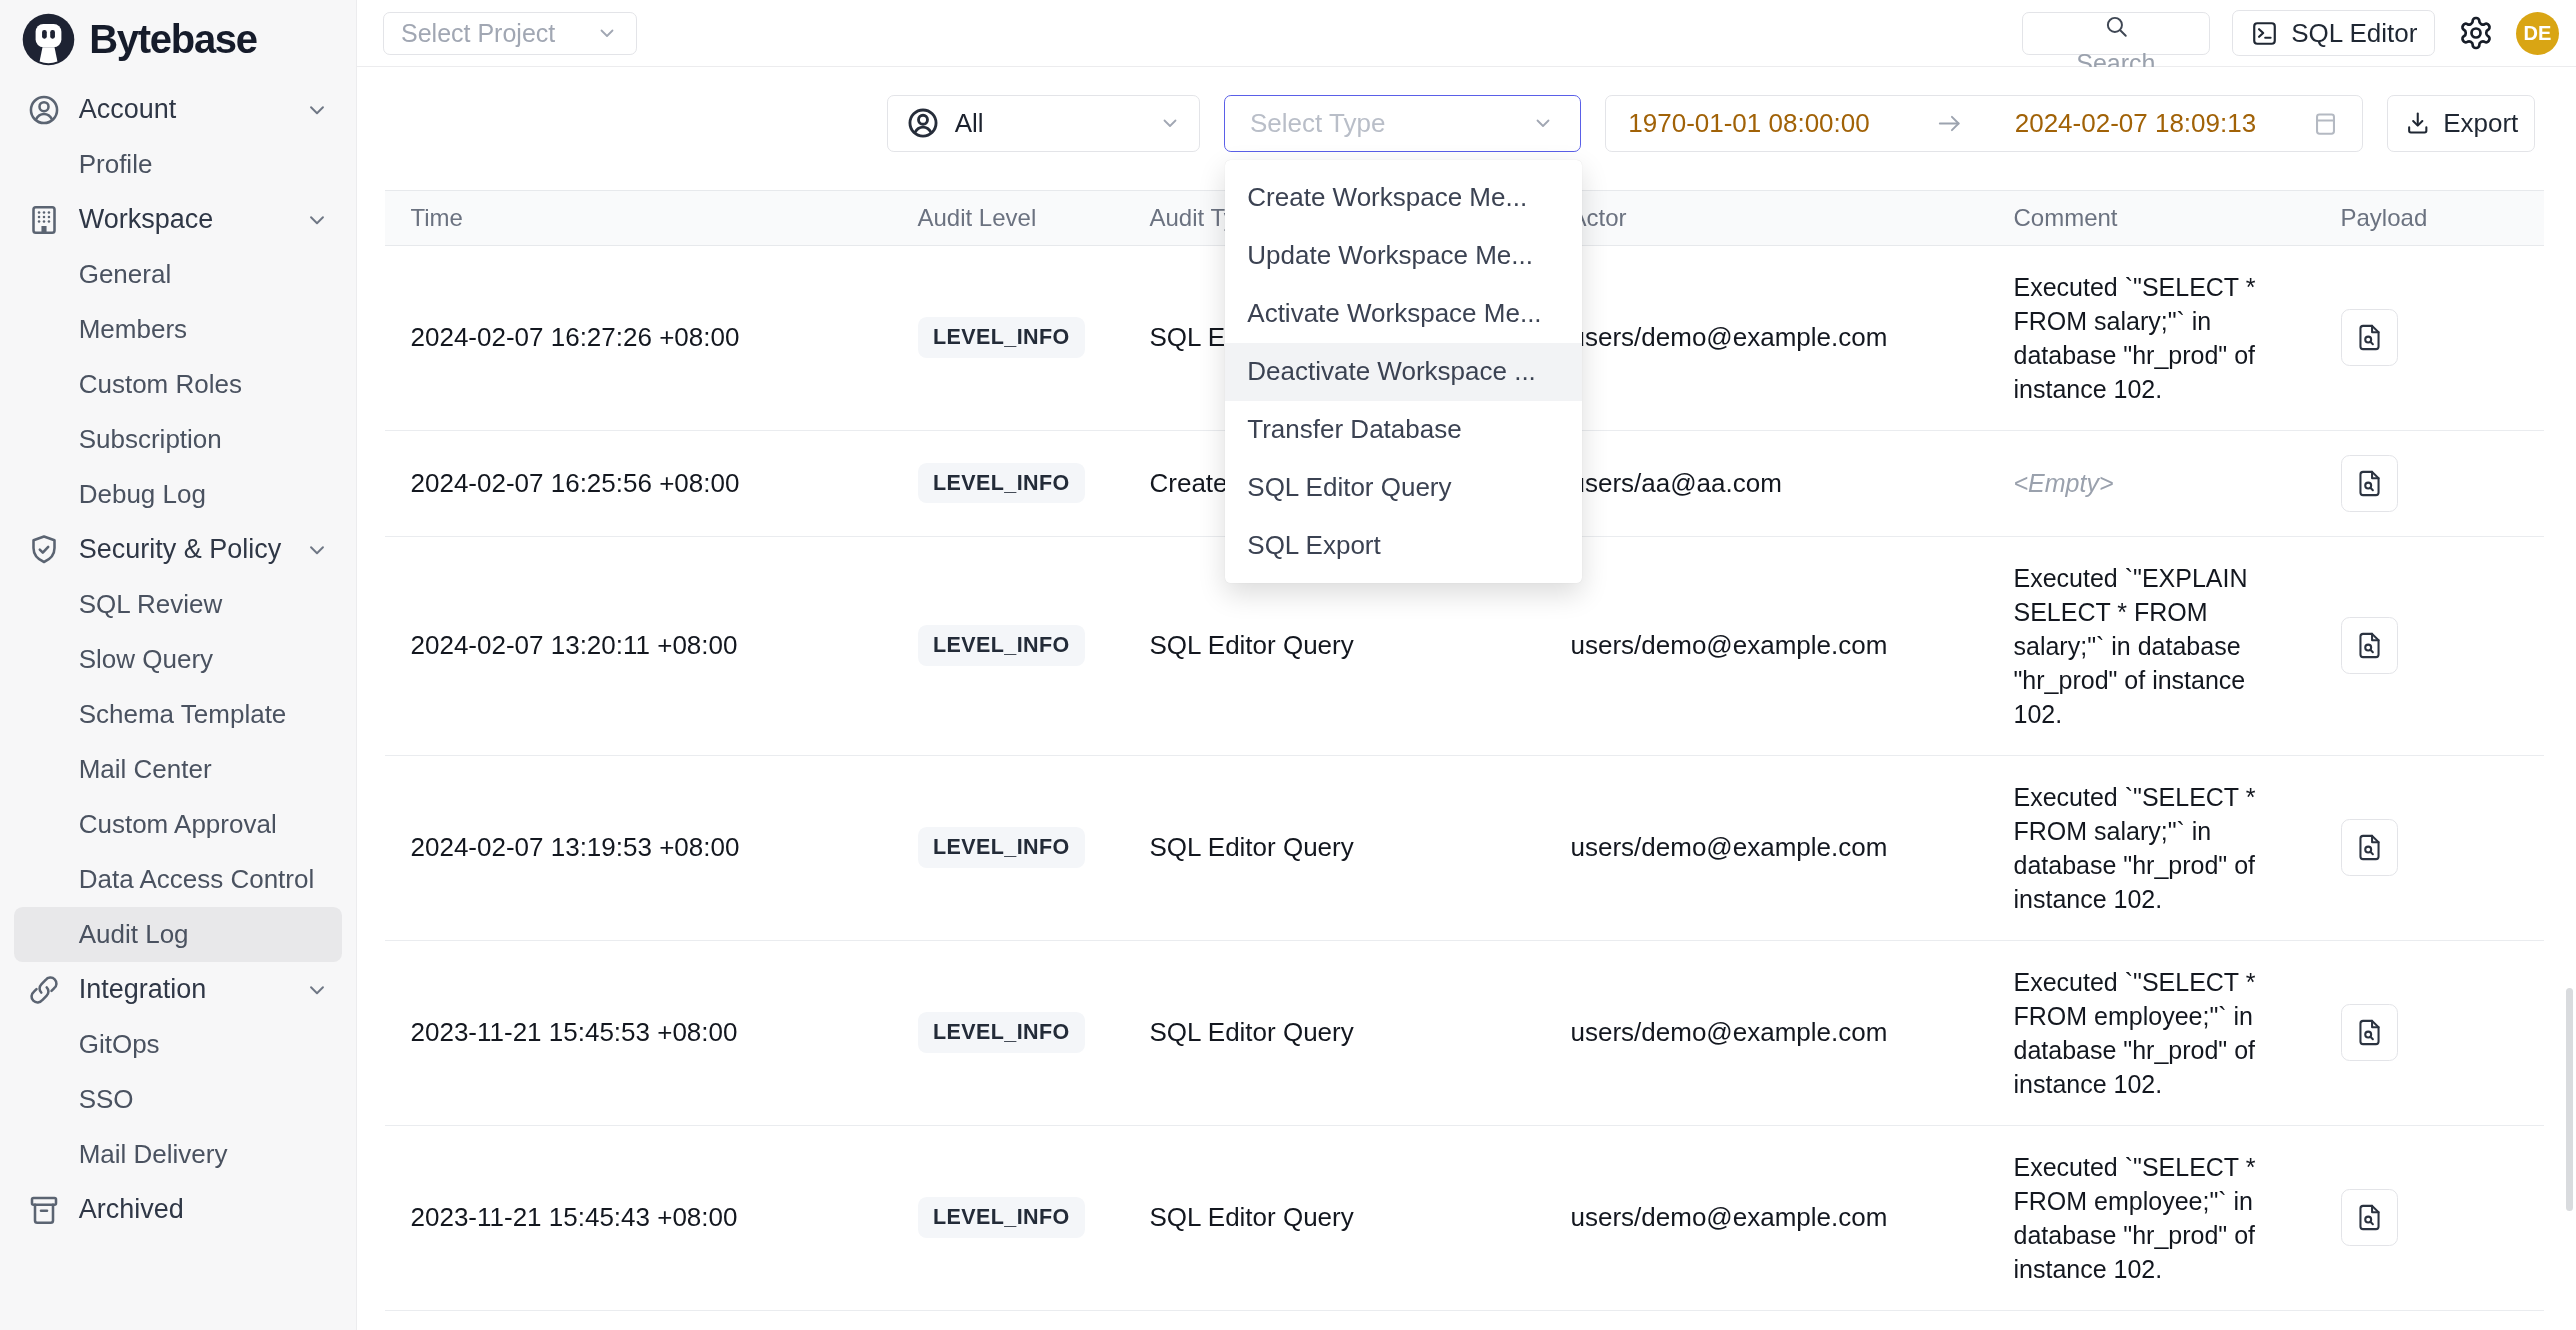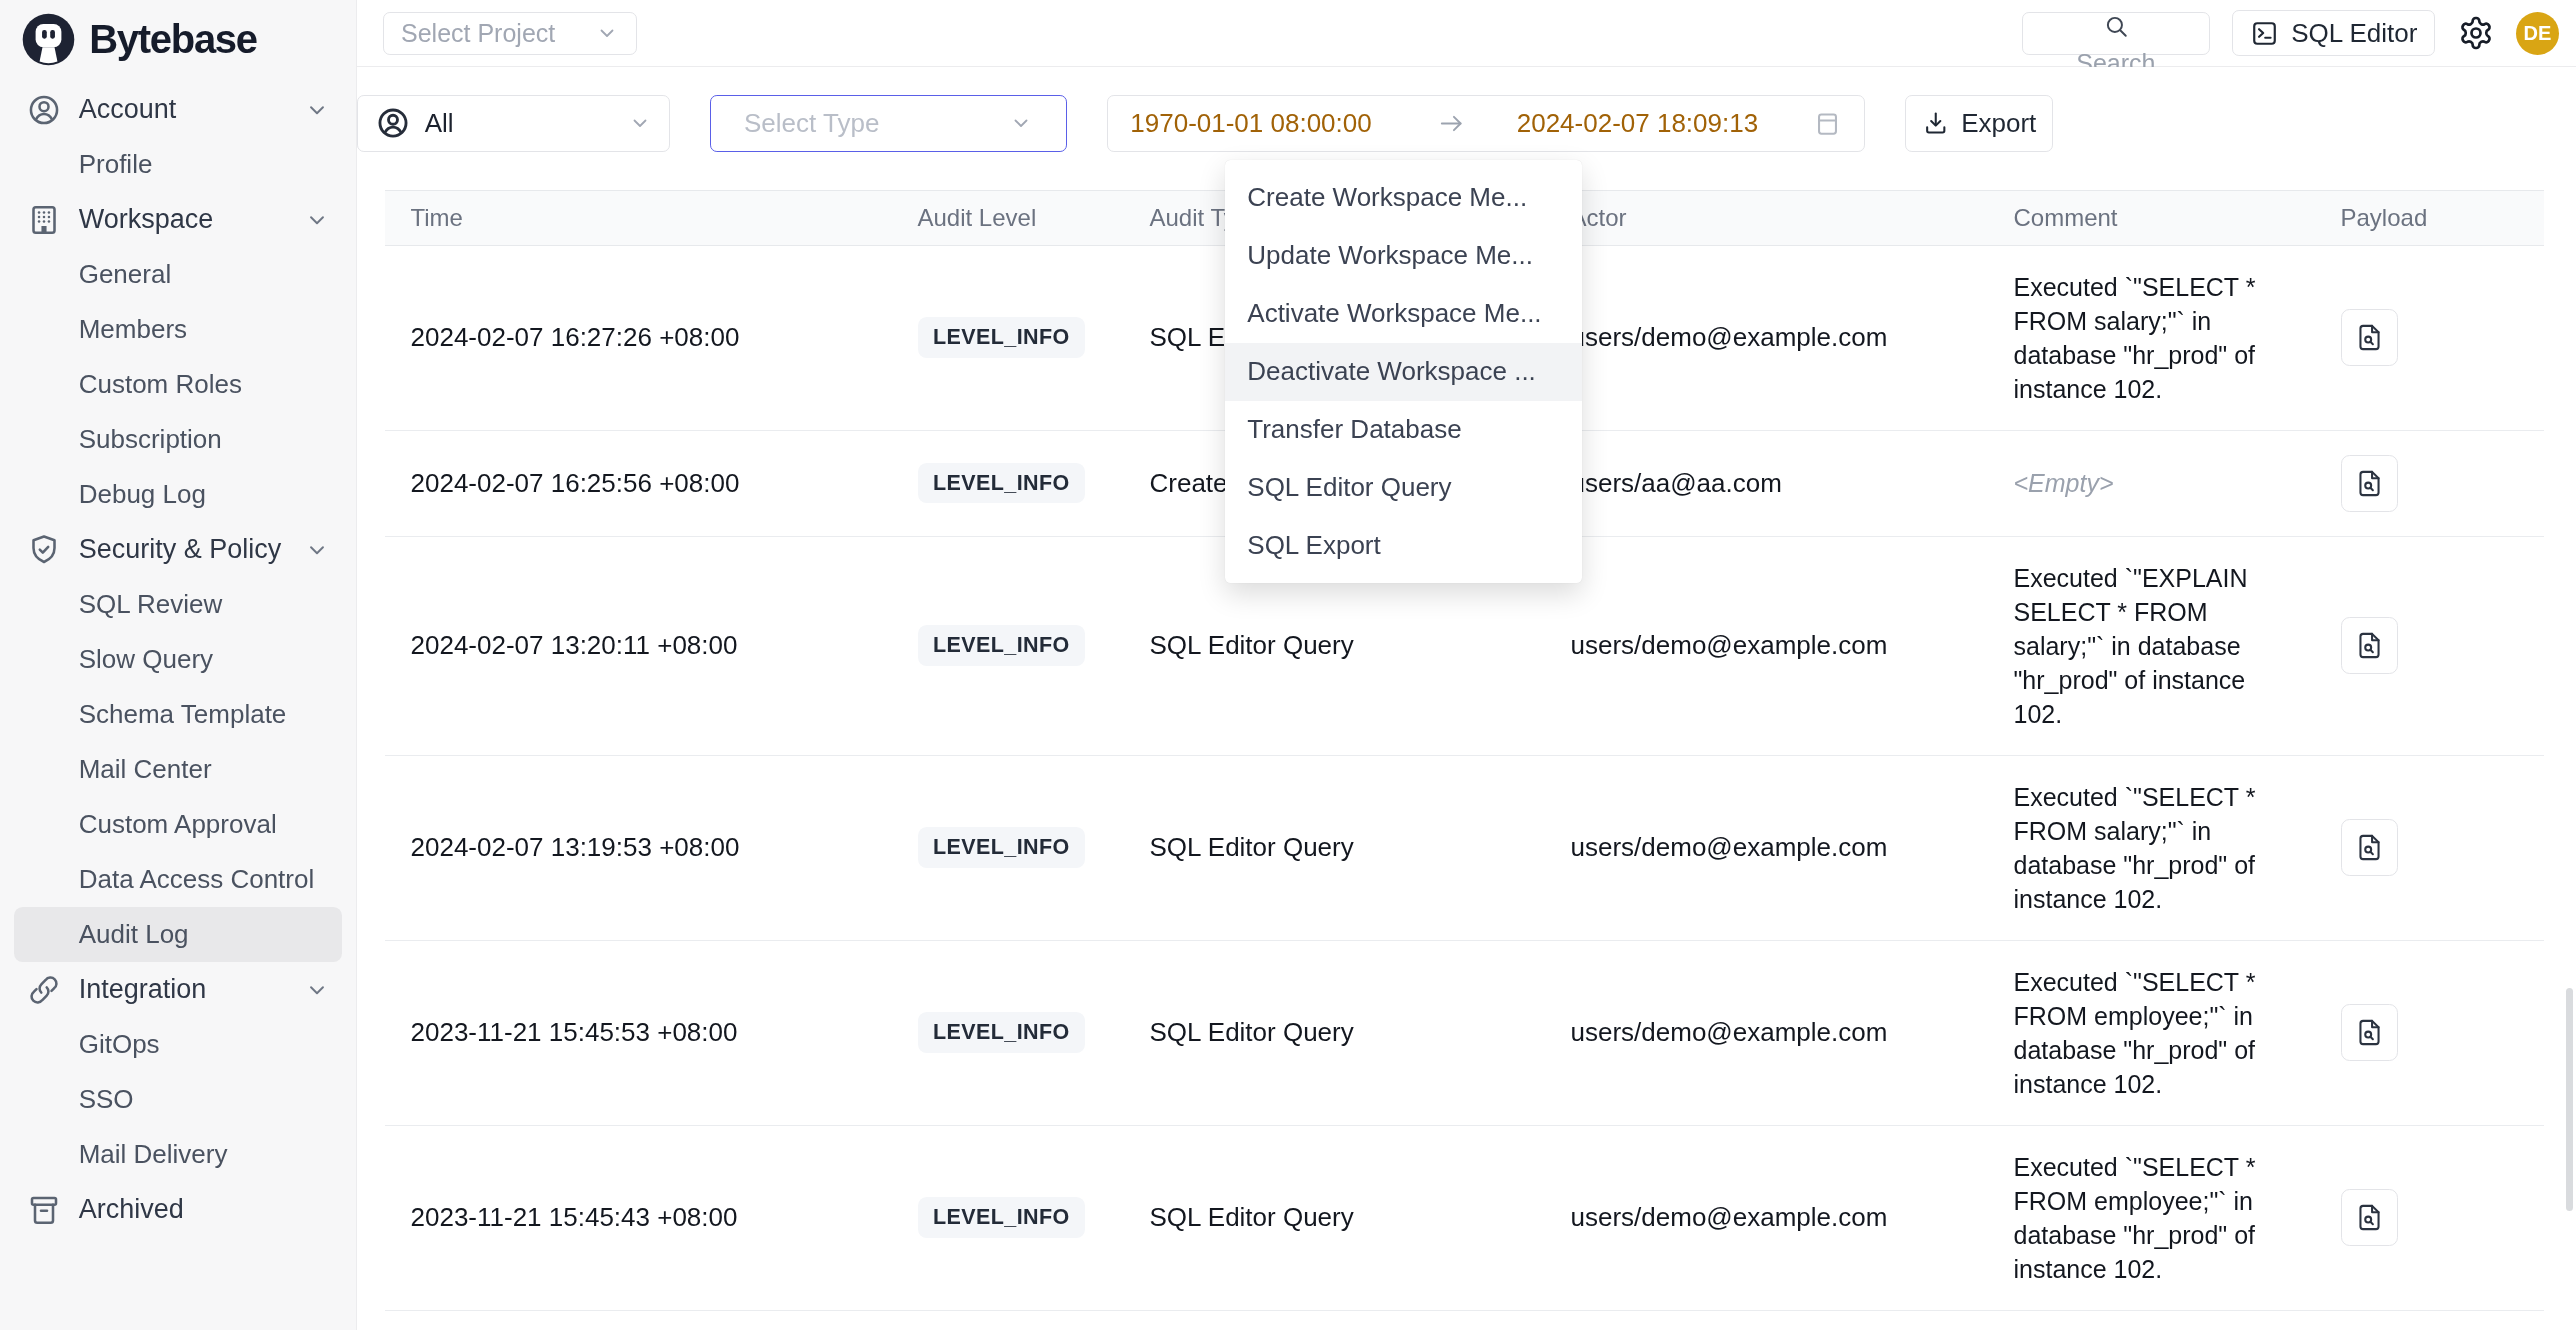--- a/index.html
+++ b/index.html
@@ -38,27 +38,27 @@
   .search-text { font-size:25px; color:#9aa1ad; flex:1; }
   .kbd { background:#edeff2; border-radius:5.2px; font-size:20.6px; color:#3f4754; padding:4.3px 8.6px; white-space:nowrap; }
   .sql-editor-btn { height:46px; border:0.9px solid #e3e4e8; border-radius:6.9px; background:#fff; display:flex; align-items:center; gap:12px; padding:0 17px; font-size:26px; color:#1f2733; cursor:pointer; }
   .sql-editor-btn .tic { width:29px; height:29px; color:#1f2733; }
   .tic svg { width:100%; height:100%; }
   .gear { width:36px; height:36px; color:#171d28; cursor:pointer; }
   .gear svg { width:100%; height:100%; }
   .avatar { width:43px; height:43px; border-radius:50%; background:var(--avatar-bg,#d9a514); color:#fff; font-size:20px; font-weight:700; display:flex; align-items:center; justify-content:center; cursor:pointer; }
 
   .content { position:relative; flex:1; background:#fff; }
-  .filter-row { display:flex; align-items:center; gap:40px; padding:27.5px 41px 0 0; }
+  .filter-row { display:flex; align-items:center; justify-content:flex-end; gap:24px; padding:27.5px 41px 0 0; }
   .control { height:57px; border:0.9px solid #e3e4e8; border-radius:6.9px; background:#fff; display:flex; align-items:center; font-size:26px; }
   .actor-select { width:313px; padding:0 17px; gap:13.7px; color:#1c222e; cursor:pointer; }
   .actor-select .aic { width:36px; height:36px; color:#262d3a; flex:none; }
   .aic svg { width:100%; height:100%; }
   .schev { margin-left:auto; width:24px; height:24px; color:#a1a7b3; }
-  .type-select { width:357px; padding:0 33px; border:1.7px solid var(--accent,#5a5fe8); color:#b9bec8; cursor:pointer; }
+  .type-select { width:357px; padding:0 25px; border:1.7px solid var(--accent,#5a5fe8); color:#b9bec8; cursor:pointer; }
   .date-range { width:758px; padding:0 22.3px; color:#a16207; gap:17px; cursor:pointer; }
   .date-range .arrow { width:29px; height:29px; color:#9ca3af; margin:0 34px 0 48px; }
   .arrow svg { width:100%; height:100%; }
   .date-range .cal { margin-left:auto; width:29px; height:29px; color:#b4b9c2; }
   .cal svg { width:100%; height:100%; }
   .export-btn { width:148px; justify-content:center; gap:12px; color:#1f2733; cursor:pointer; }
   .export-btn .eic { width:27.5px; height:27.5px; color:#1f2733; }
   .eic svg { width:100%; height:100%; }
 
   

